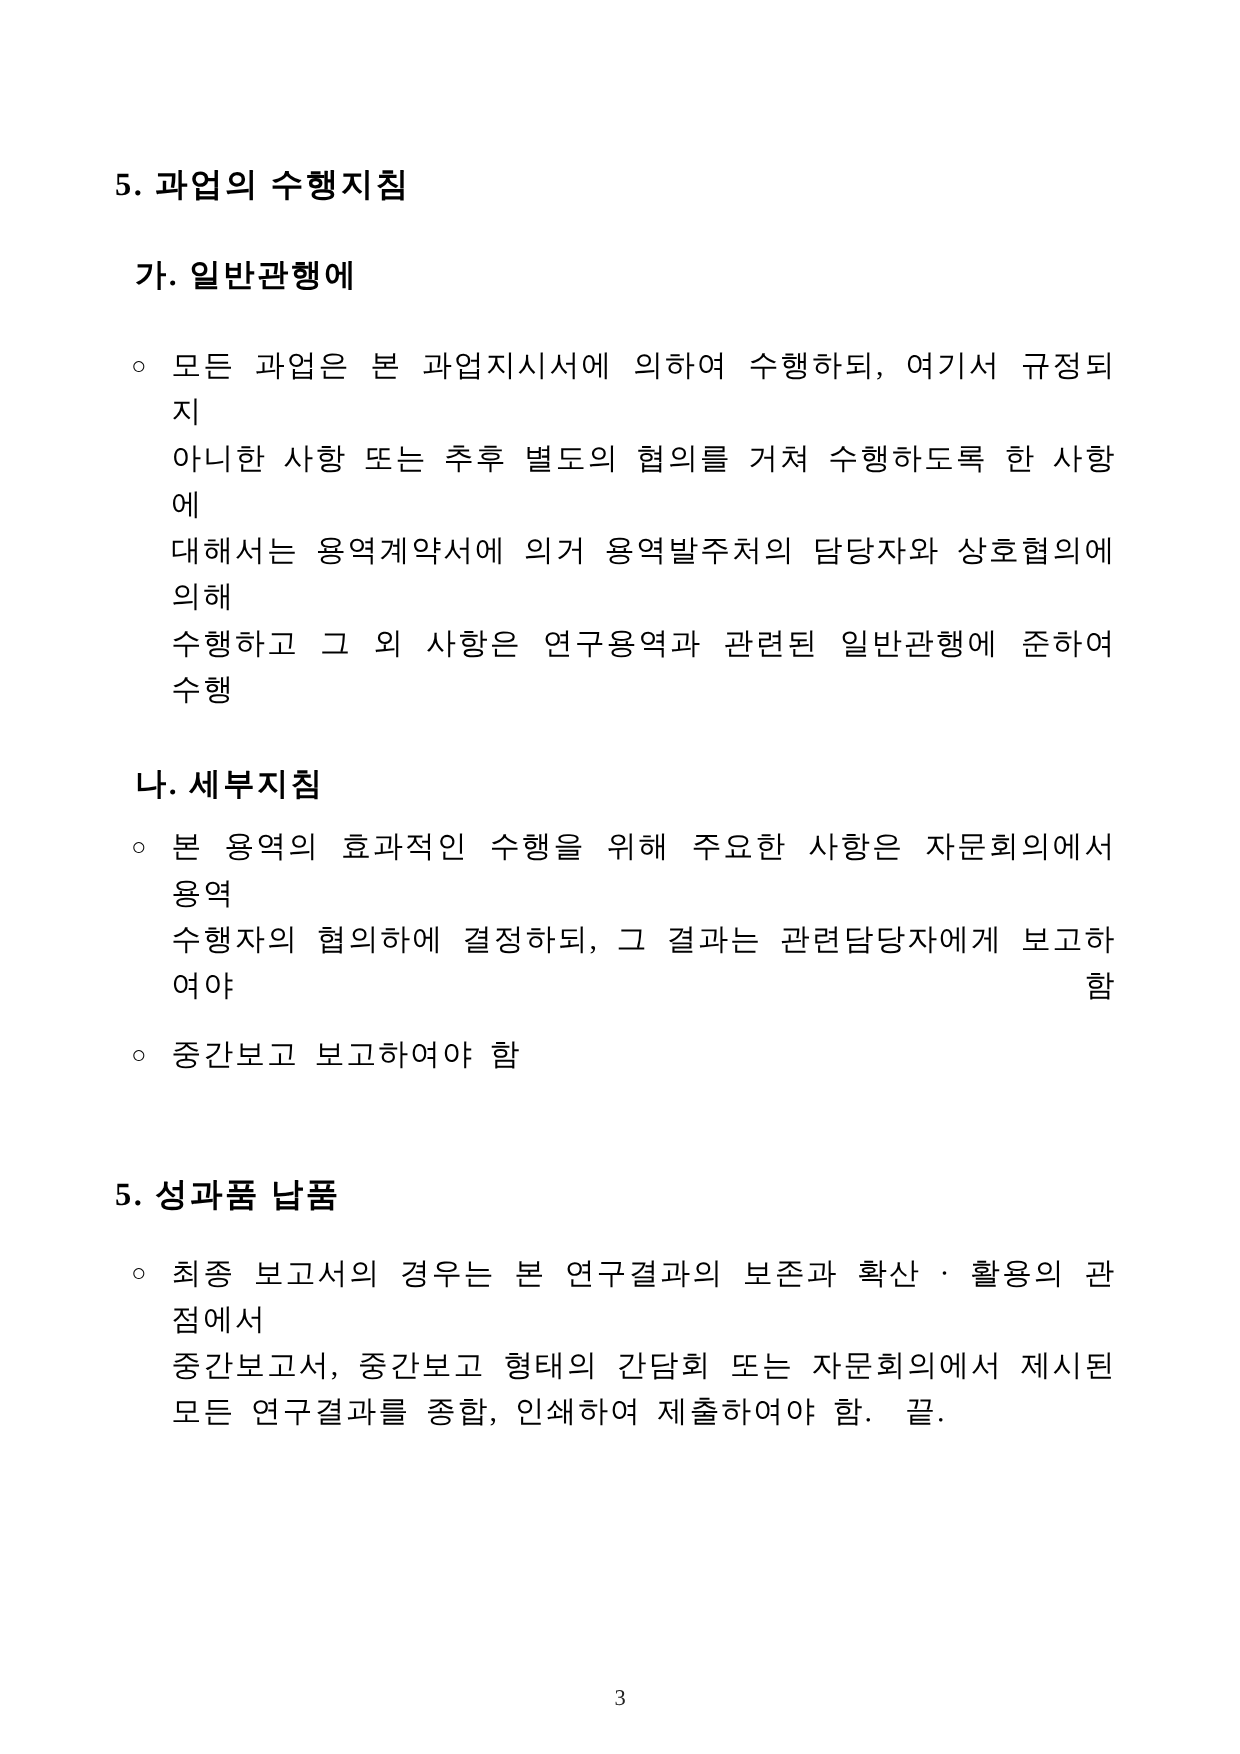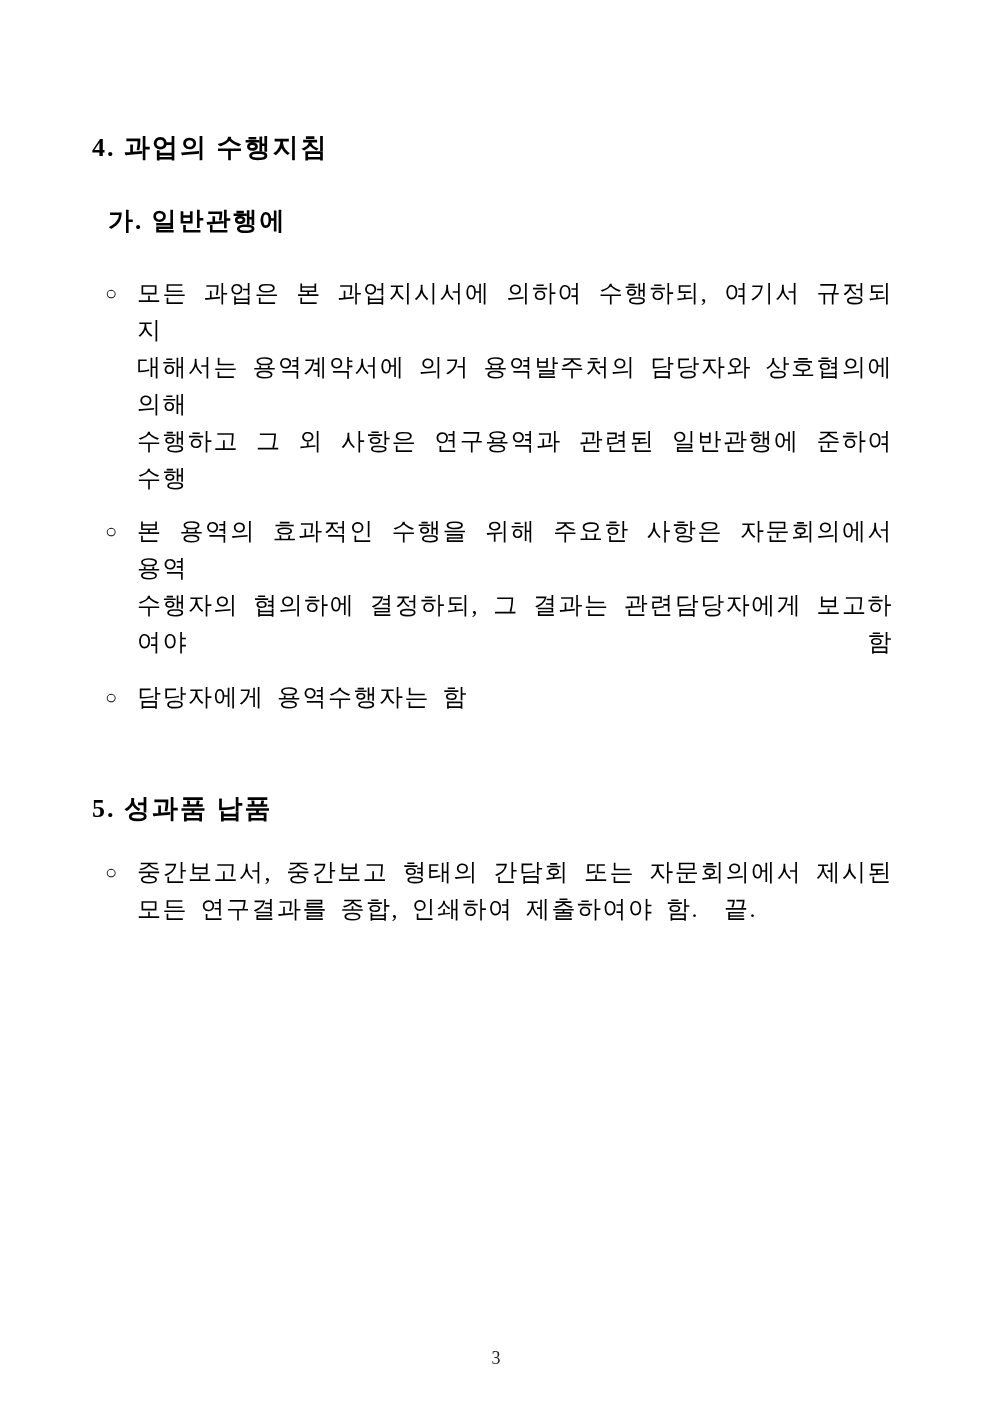--- a/index.html
+++ b/index.html
@@ -75,54 +75,57 @@
     line-height: 22px;
     color: #222;
   }
 </style>
 </head>
 <body>
 
 <div class="page">
   <div class="content">
 
-    <div class="h-main">4. 과업의 수행지침</div>
+    <div class="h-main">5. 과업의 수행지침</div>
 
     <div class="h-sub mt-ga">가. 일반관행에</div>
 
     <div class="bullet-item mt-p1">
       <span class="bullet-marker">○</span>
       <div class="bullet-text">
           <div class="tline just">모든 과업은 본 과업지시서에 의하여 수행하되, 여기서 규정되지</div>
+          <div class="tline just">아니한 사항 또는 추후 별도의 협의를 거쳐 수행하도록 한 사항에</div>
           <div class="tline just">대해서는 용역계약서에 의거 용역발주처의 담당자와 상호협의에 의해</div>
           <div class="tline just">수행하고 그 외 사항은 연구용역과 관련된 일반관행에 준하여 수행</div>
         </div>
     </div>
 
+    <div class="h-sub mt-na">나. 세부지침</div>
 
     <div class="bullet-item mt-p2">
       <span class="bullet-marker">○</span>
       <div class="bullet-text">
           <div class="tline just">본 용역의 효과적인 수행을 위해 주요한 사항은 자문회의에서 용역</div>
           <div class="tline just">수행자의 협의하에 결정하되, 그 결과는 관련담당자에게 보고하여야 함</div>
         </div>
     </div>
 
     <div class="bullet-item mt-p3">
       <span class="bullet-marker">○</span>
       <div class="bullet-text">
-          <div class="tline">담당자에게 용역수행자는 함</div>
+          <div class="tline">중간보고 보고하여야 함</div>
         </div>
     </div>
 
     <div class="h-main mt-h5">5. 성과품 납품</div>
 
     <div class="bullet-item mt-p4">
       <span class="bullet-marker">○</span>
       <div class="bullet-text">
+          <div class="tline just">최종 보고서의 경우는 본 연구결과의 보존과 확산 · 활용의 관점에서</div>
           <div class="tline just">중간보고서, 중간보고 형태의 간담회 또는 자문회의에서 제시된</div>
           <div class="tline">모든 연구결과를 종합, 인쇄하여 제출하여야 함.  끝.</div>
         </div>
     </div>
 
   </div>
 
   <div class="page-number">3</div>
 </div>
 

